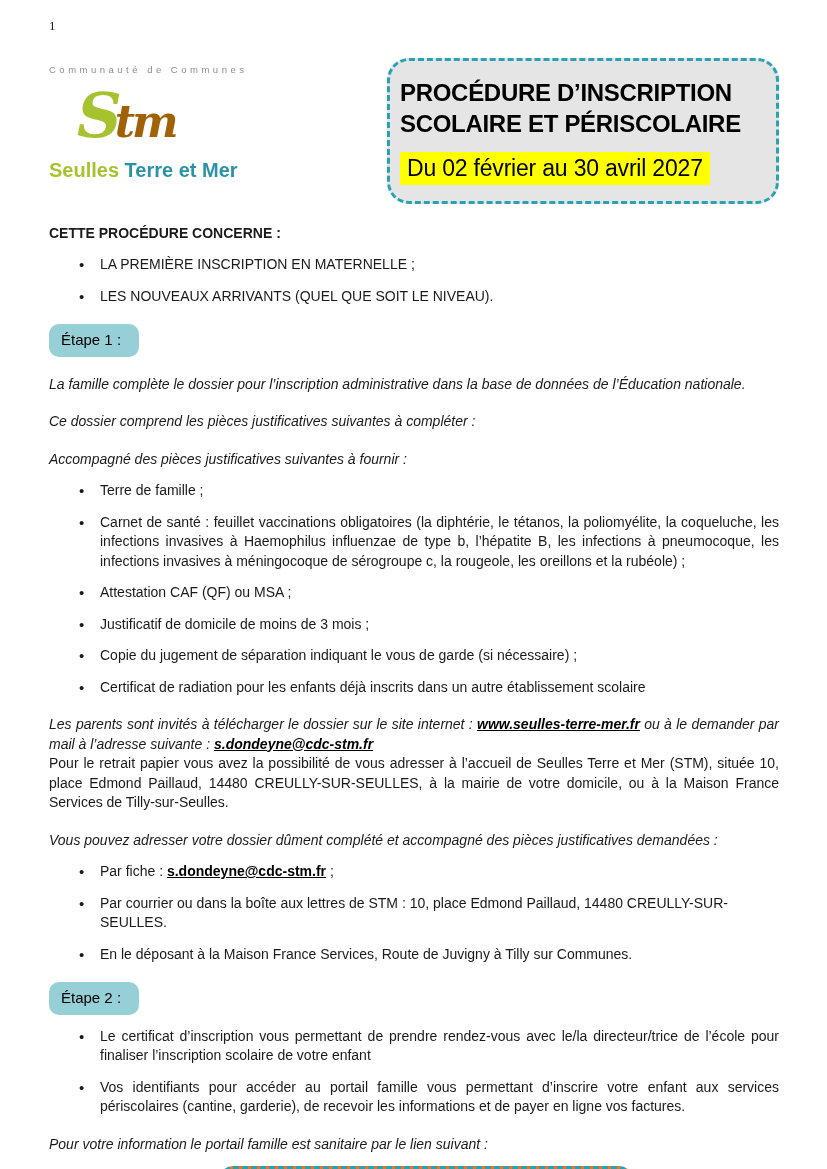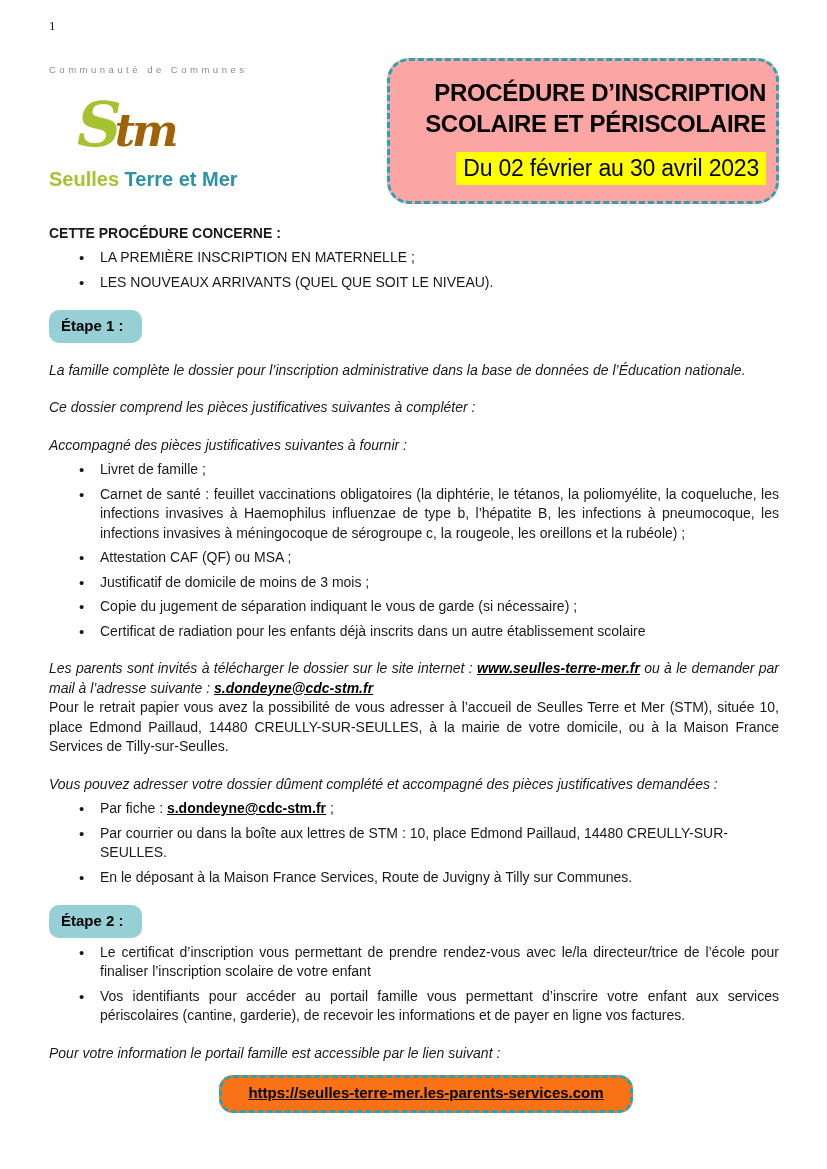--- a/index.html
+++ b/index.html
@@ -27,43 +27,43 @@
     display: flex;
     align-items: flex-start;
     margin-bottom: 20px;
   }
   .logo { width: 230px; padding-top: 2px; }
   .logo-tagline {
     font-size: 9.5px;
     letter-spacing: 3.5px;
     color: #8c8c8c;
     white-space: nowrap;
-    margin-bottom: 15px;
+    margin-bottom: 6px;
   }
   .logo-mark {
     font-family: "DejaVu Serif", serif;
     font-style: italic;
     font-weight: bold;
     line-height: 1;
     padding-left: 28px;
     height: 62px;
   }
   .logo-mark .mark-s { color: #a6c32f; font-size: 62px; }
   .logo-mark .mark-tm { color: #a16207; font-size: 44px; letter-spacing: -3px; margin-left: -7px; }
   .logo-name { font-size: 20px; font-weight: bold; white-space: nowrap; margin-top: 14px; }
   .logo-name .lime { color: #a6c32f; }
   .logo-name .teal { color: #2c92a7; }
 
   .title-box {
     margin-left: auto;
     width: 392px;
     border: 3px dashed #29a3b3;
     border-radius: 22px;
-    background: #fca5a5;
-    text-align: right;
+    background: #e5e5e5;
+    text-align: left;
     padding: 16px 10px 16px 10px;
   }
   .title-line {
     font-size: 24px;
     line-height: 31px;
     font-weight: bold;
     color: #000000;
     letter-spacing: -0.3px;
   }
   .title-date {
@@ -76,40 +76,40 @@
     color: #000000;
     letter-spacing: -0.2px;
   }
   .heading { font-weight: bold; }
   .block { margin-top: 18px; font-style: italic; }
   .block-sm { margin-top: 9px; }
   ul.bullets { list-style: none; }
   ul.bullets li {
     position: relative;
     padding-left: 51px;
-    margin-top: 5px;
+    margin-top: 12px;
   }
   ul.bullets li::before {
     content: "\2022";
     position: absolute;
     left: 30px;
     top: 0;
     font-size: 15px;
   }
   .justify { text-align: justify; }
   .doclink {
     font-weight: bold;
     text-decoration: underline;
     color: #000000;
   }
   .badge {
     display: inline-block;
     background: #96cfd5;
     border-radius: 10px;
-    font-weight: bold;
+    font-weight: normal;
     font-size: 15px;
     padding: 6px 18px 7px 12px;
     color: #000000;
     margin-top: 18px;
   }
   .link-box-wrap { text-align: center; margin-top: 12px; padding-left: 24px; }
   .link-box {
     display: inline-block;
     border: 3px dashed #29a3b3;
     border-radius: 14px;
@@ -128,39 +128,39 @@
   <div class="header">
     <div class="logo">
       <div class="logo-tagline">Communauté de Communes</div>
       <div class="logo-mark"><span class="mark-s">S</span><span class="mark-tm">tm</span></div>
       <div class="logo-name"><span class="lime">Seulles</span> <span class="teal">Terre et Mer</span></div>
     </div>
 
     <div class="title-box">
       <div class="title-line">PROCÉDURE D’INSCRIPTION</div>
       <div class="title-line">SCOLAIRE ET PÉRISCOLAIRE</div>
-      <div><span class="title-date">Du 02 février au 30 avril 2023</span></div>
+      <div><span class="title-date">Du 02 février au 30 avril 2027</span></div>
     </div>
   </div>
 
   <div class="heading">CETTE PROCÉDURE CONCERNE :</div>
   <ul class="bullets">
     <li>LA PREMIÈRE INSCRIPTION EN MATERNELLE ;</li>
     <li>LES NOUVEAUX ARRIVANTS (QUEL QUE SOIT LE NIVEAU).</li>
   </ul>
 
   <div><span class="badge">Étape 1 :</span></div>
 
   <div class="block">La famille complète le dossier pour l’inscription administrative dans la base de données de l’Éducation nationale.</div>
 
   <div class="block">Ce dossier comprend les pièces justificatives suivantes à compléter :</div>
 
   <div class="block">Accompagné des pièces justificatives suivantes à fournir :</div>
   <ul class="bullets">
-    <li>Livret de famille ;</li>
+    <li>Terre de famille ;</li>
     <li class="justify">Carnet de santé : feuillet vaccinations obligatoires (la diphtérie, le tétanos, la poliomyélite, la coqueluche, les infections invasives à Haemophilus influenzae de type b, l’hépatite B, les infections à pneumocoque, les infections invasives à méningocoque de sérogroupe c, la rougeole, les oreillons et la rubéole) ;</li>
     <li>Attestation CAF (QF) ou MSA ;</li>
     <li>Justificatif de domicile de moins de 3 mois ;</li>
     <li>Copie du jugement de séparation indiquant le vous de garde (si nécessaire) ;</li>
     <li>Certificat de radiation pour les enfants déjà inscrits dans un autre établissement scolaire</li>
   </ul>
 
   <div class="block justify"><span>Les parents sont invités à télécharger le dossier sur le site internet : </span><a class="doclink">www.seulles-terre-mer.fr</a><span> ou à le demander par mail à l’adresse suivante : </span><a class="doclink">s.dondeyne@cdc-stm.fr</a></div>
   <div class="justify">Pour le retrait papier vous avez la possibilité de vous adresser à l’accueil de Seulles Terre et Mer (STM), située 10, place Edmond Paillaud, 14480 CREULLY-SUR-SEULLES, à la mairie de votre domicile, ou à la Maison France Services de Tilly-sur-Seulles.</div>
 
@@ -171,20 +171,20 @@
     <li>En le déposant à la Maison France Services, Route de Juvigny à Tilly sur Communes.</li>
   </ul>
 
   <div><span class="badge">Étape 2 :</span></div>
 
   <ul class="bullets">
     <li class="justify">Le certificat d’inscription vous permettant de prendre rendez-vous avec le/la directeur/trice de l’école pour finaliser l’inscription scolaire de votre enfant</li>
     <li class="justify">Vos identifiants pour accéder au portail famille vous permettant d’inscrire votre enfant aux services périscolaires (cantine, garderie), de recevoir les informations et de payer en ligne vos factures.</li>
   </ul>
 
-  <div class="block">Pour votre information le portail famille est accessible par le lien suivant :</div>
+  <div class="block">Pour votre information le portail famille est sanitaire par le lien suivant :</div>
   <div class="link-box-wrap">
     <div class="link-box">
       <a class="doclink">https://seulles-terre-mer.les-parents-services.com</a>
     </div>
   </div>
 
 </div>
 
 </body></html>

